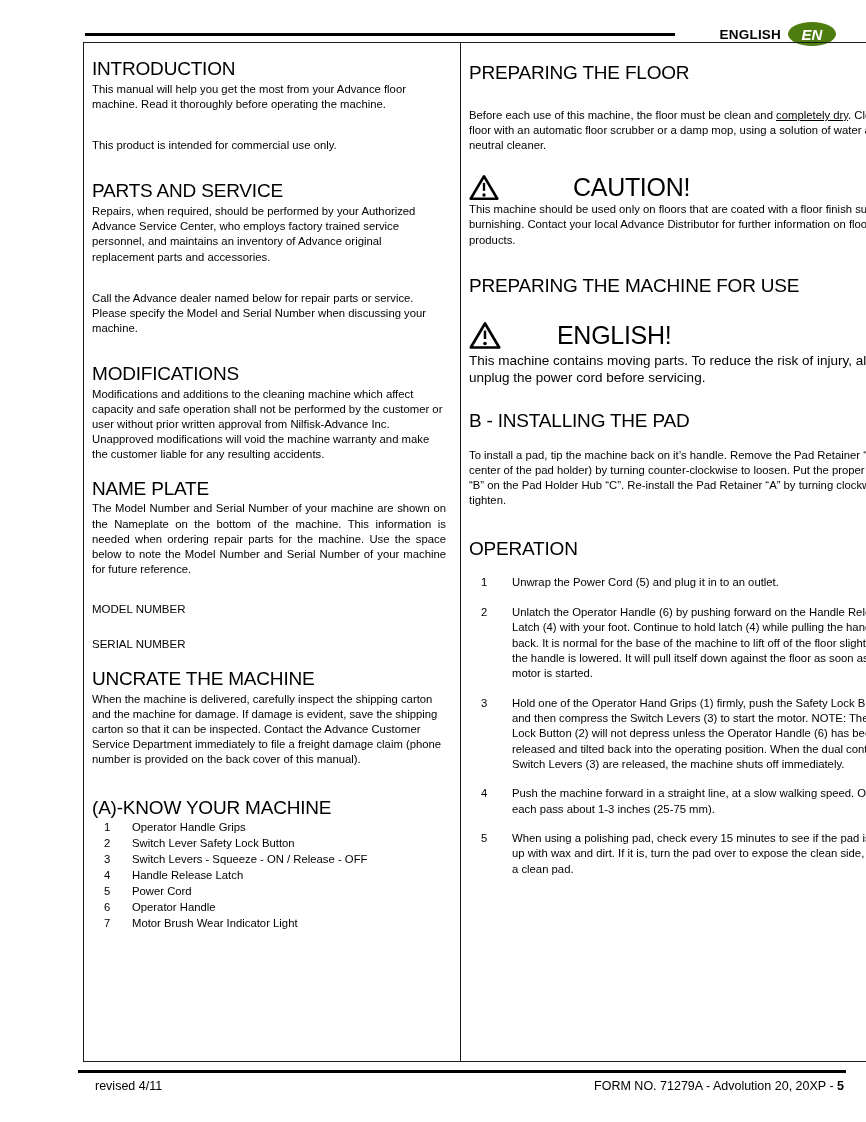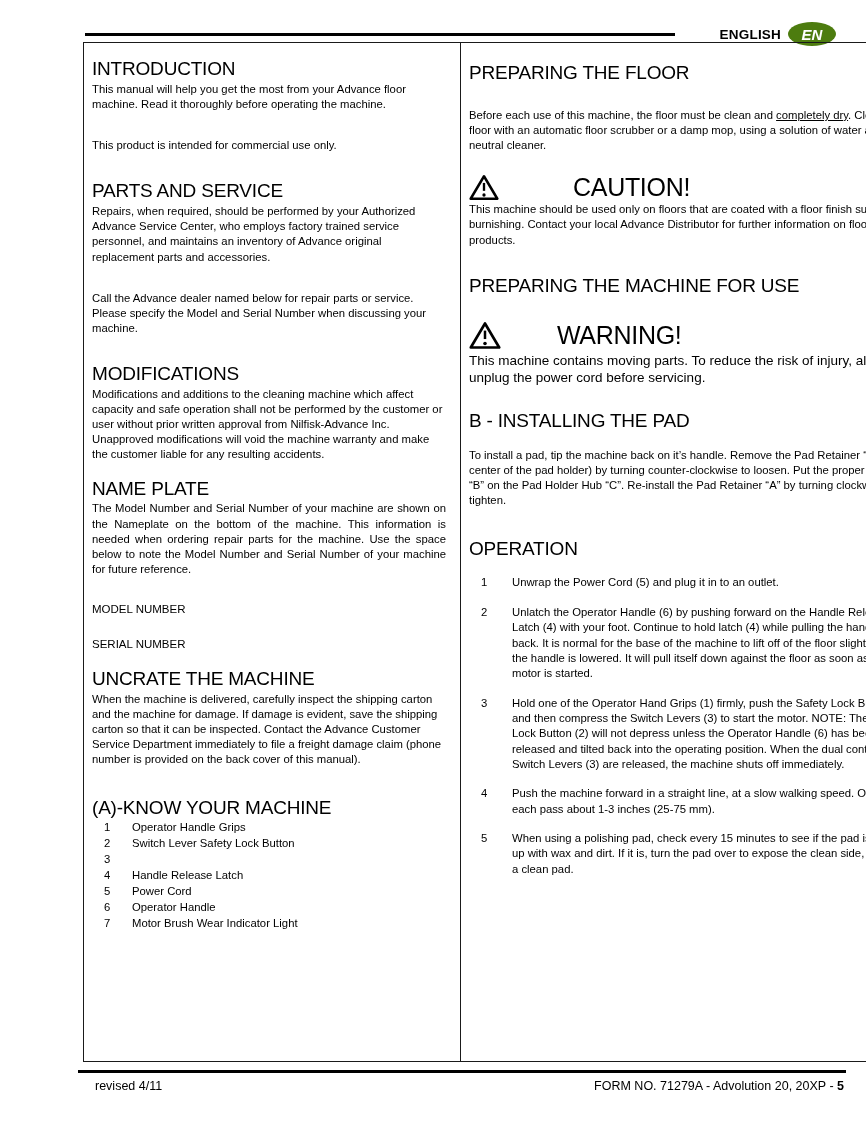--- a/index.html
+++ b/index.html
@@ -105,20 +105,21 @@
       <div class="km-row">
         <span class="km-num">1</span>
         <span class="km-label">Operator Handle Grips</span>
       </div>
       <div class="km-row">
         <span class="km-num">2</span>
         <span class="km-label">Switch Lever Safety Lock Button</span>
       </div>
       <div class="km-row">
         <span class="km-num">3</span>
+        <span class="km-label">Switch Levers - Squeeze - ON / Release - OFF</span>
       </div>
       <div class="km-row">
         <span class="km-num">4</span>
         <span class="km-label">Handle Release Latch</span>
       </div>
       <div class="km-row">
         <span class="km-num">5</span>
         <span class="km-label">Power Cord</span>
       </div>
       <div class="km-row">
@@ -148,21 +149,21 @@
     <p class="body-text">This machine should be used only on floors that are coated with a floor finish suitable for burnishing. Contact your local Advance Distributor for further information on floor finishing products.</p>
 
     <h2 class="h-section mt28">PREPARING THE MACHINE FOR USE</h2>
 
     <div class="warn-head mt24">
       <svg class="tri" width="32" height="29" viewBox="0 0 36 32">
         <path d="M18 2.5 L34 29.5 L2 29.5 Z" fill="none" stroke="#000" stroke-width="3" stroke-linejoin="round"></path>
         <rect x="16.6" y="10.5" width="2.8" height="9.5" fill="#000"></rect>
         <circle cx="18" cy="25" r="2" fill="#000"></circle>
       </svg>
-      <span class="warn-title">WARNING!</span>
+      <span class="warn-title">ENGLISH!</span>
     </div>
     <p class="warn-body">This machine contains moving parts. To reduce the risk of injury, always unplug the power cord before servicing.</p>
 
     <h2 class="h-section mt24">B - INSTALLING THE PAD</h2>
     <p class="body-text mt16">To install a pad, tip the machine back on it’s handle. Remove the Pad Retainer “A” (in the center of the pad holder) by turning counter-clockwise to loosen. Put the proper size Pad “B” on the Pad Holder Hub “C”.  Re-install the Pad Retainer “A” by turning clockwise to tighten.</p>
 
     <h2 class="h-section mt30">OPERATION</h2>
     <div>
       <div class="step mt16">
         <span class="step-num">1</span>

